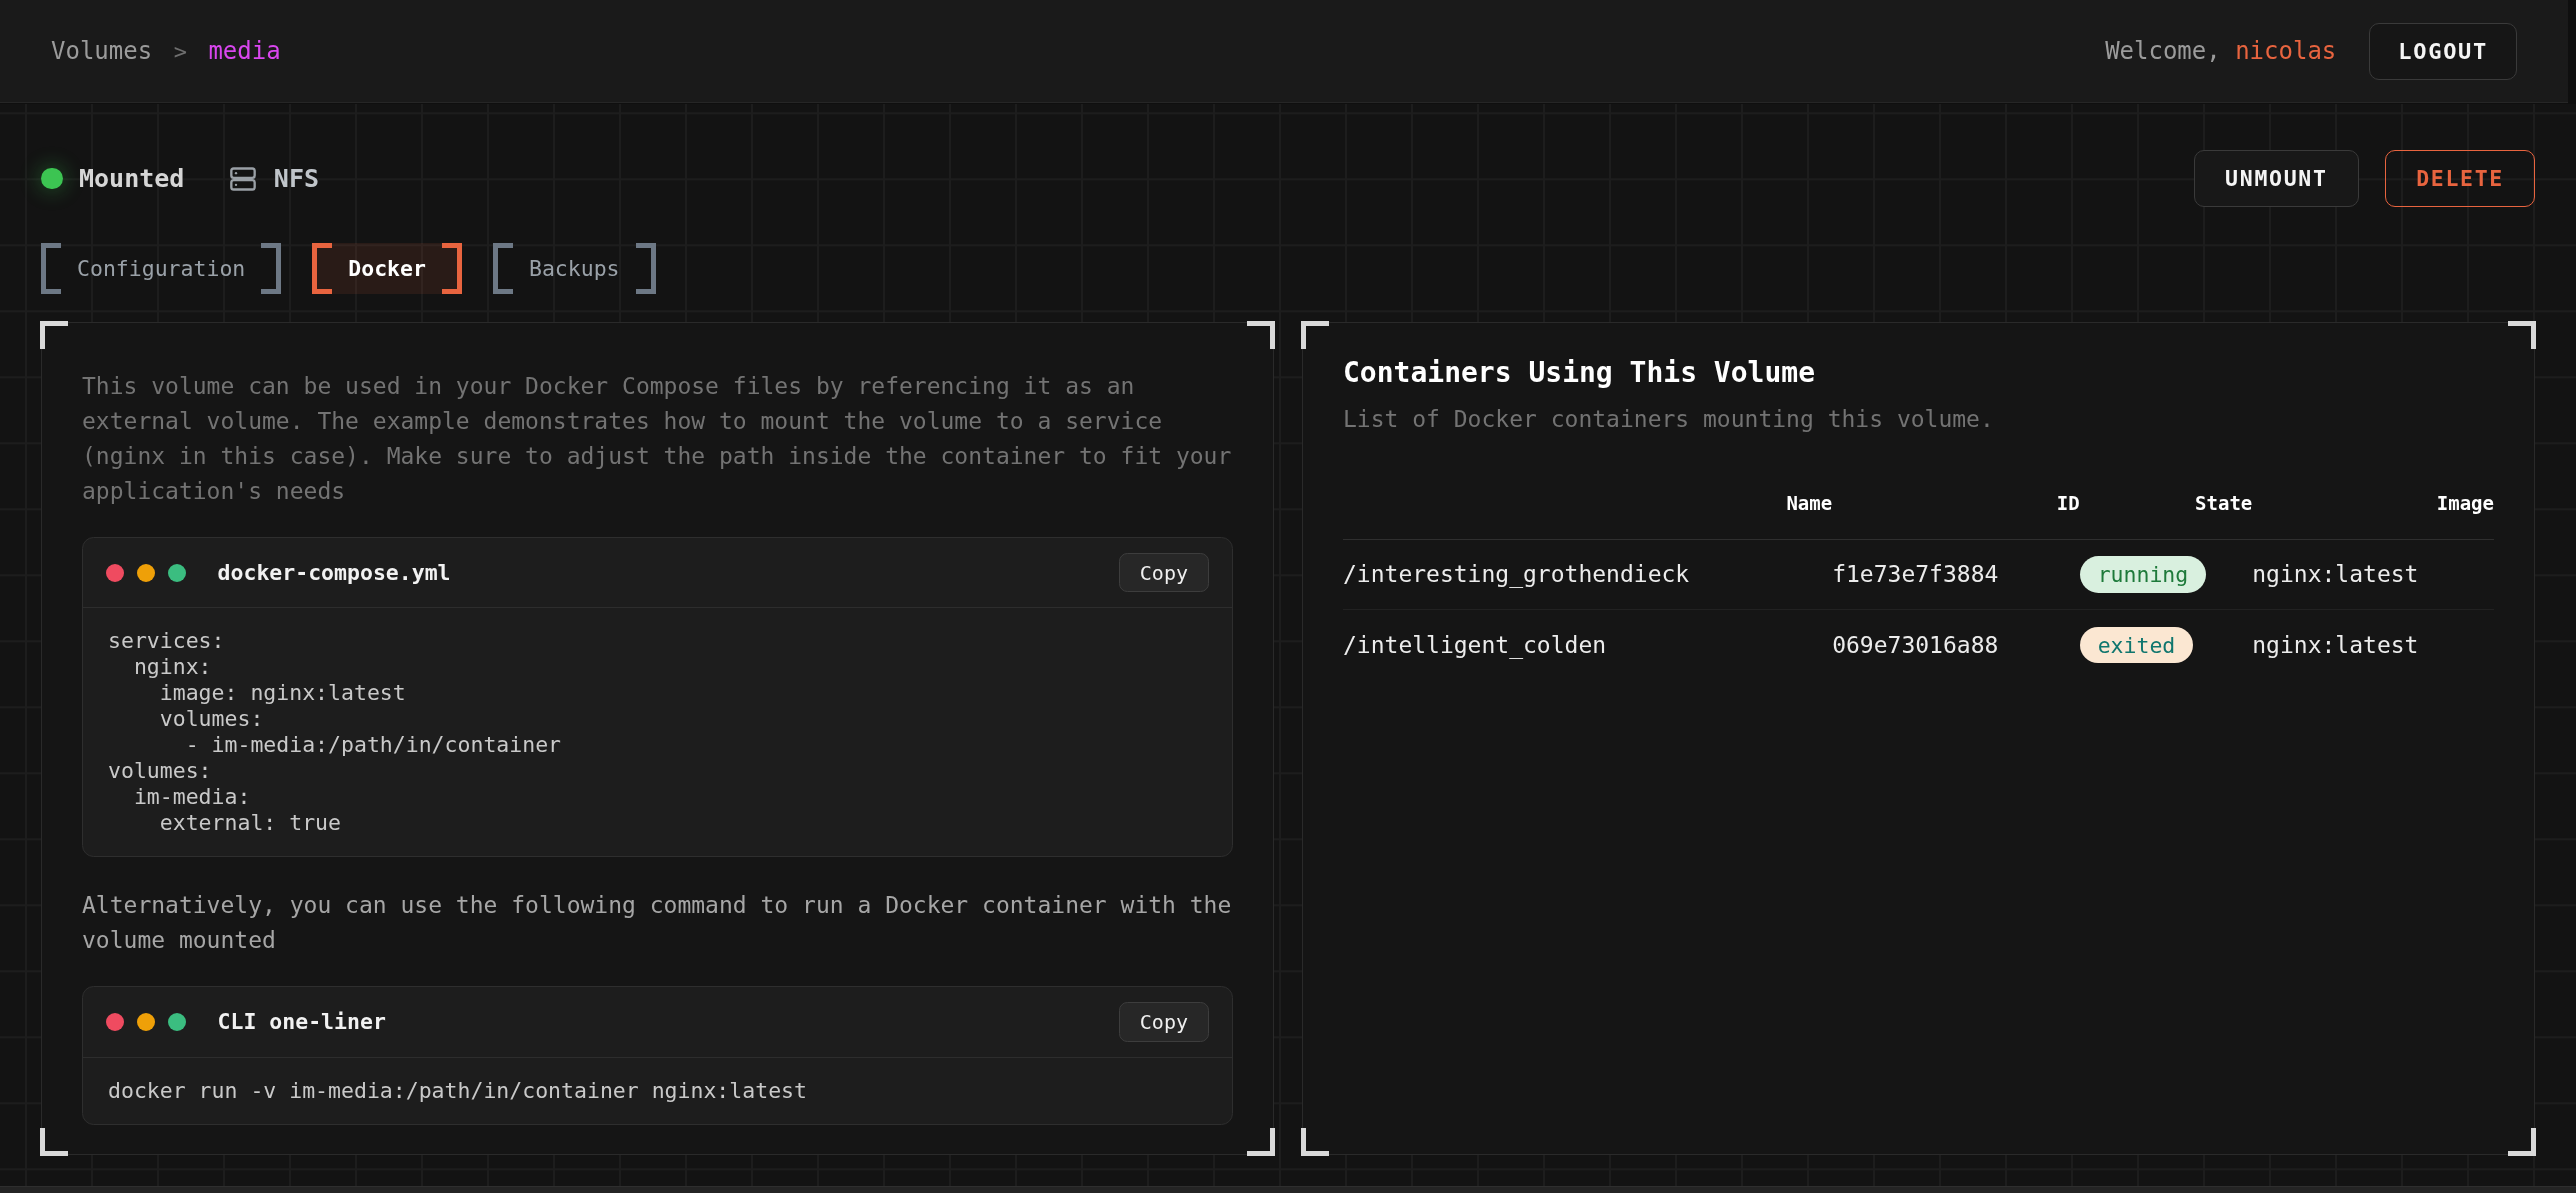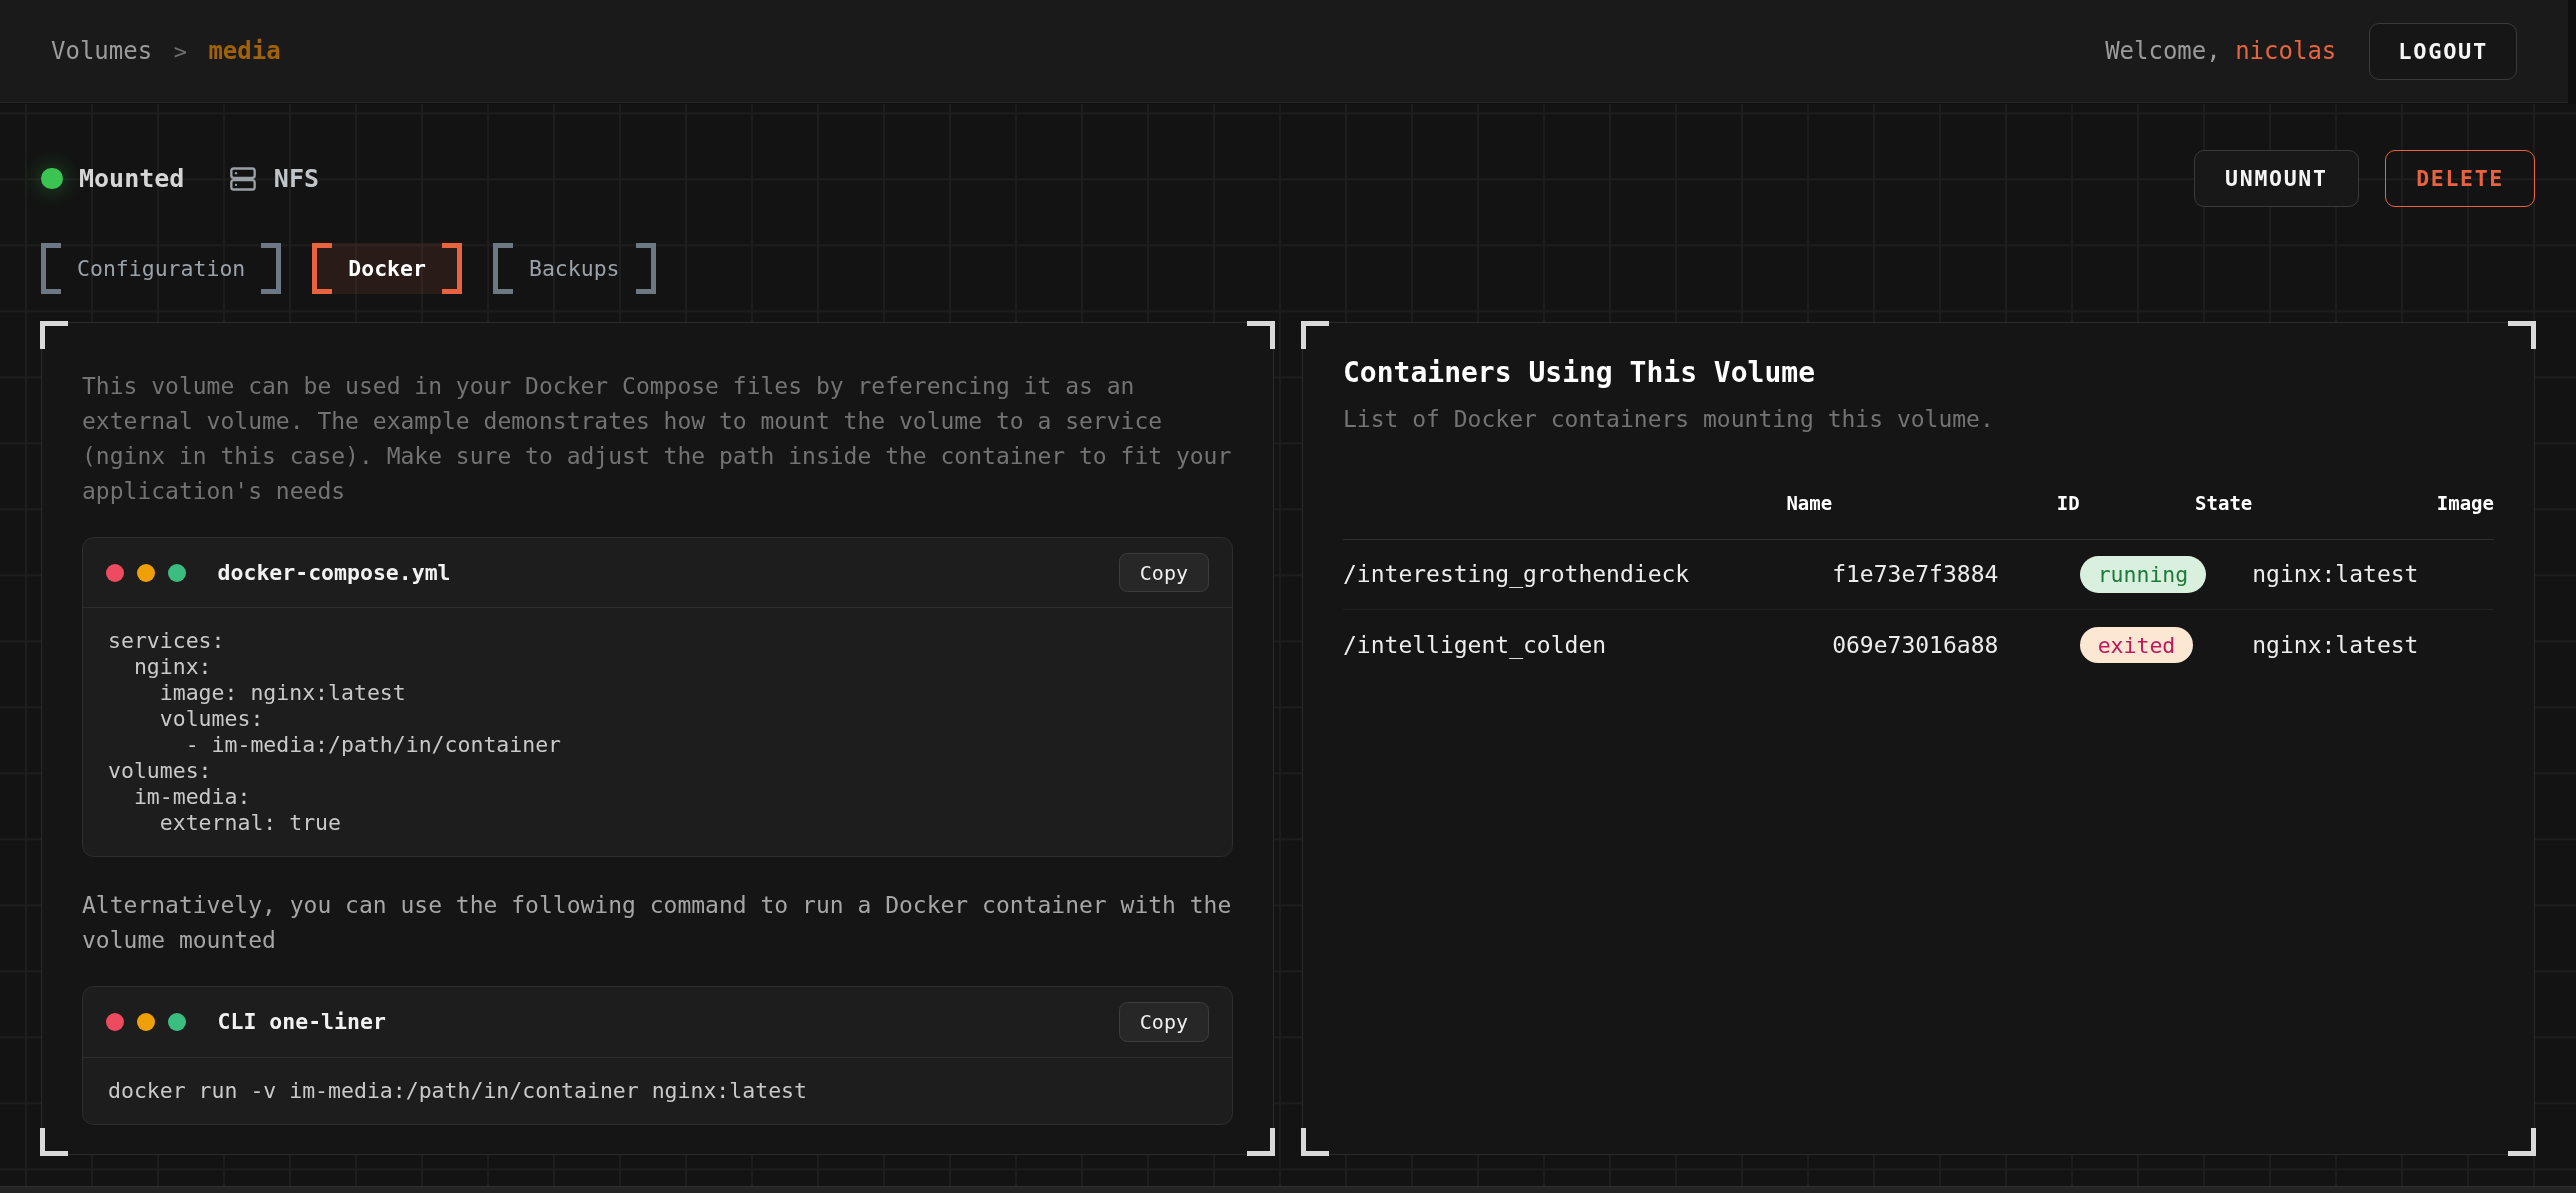--- a/index.html
+++ b/index.html
@@ -12,21 +12,21 @@
   
   .topbar {
     position:absolute; top:0; left:0; right:8px; height:103px;
     background:#1a1a1a; border-bottom:1.7px solid #262626;
     display:flex; align-items:center; justify-content:space-between;
     padding:0 51px; z-index:5;
   }
   .breadcrumb { display:flex; align-items:center; gap:21.5px; font-size:24px; }
   .crumb-root { color:#9b9b9b; }
   .crumb-sep  { color:#6f6f6f; font-size:22px; }
-  .crumb-cur  { color:#a16207; font-weight:bold;text-align:right; }
+  .crumb-cur  { color:#d946ef; font-weight:normal;text-align:right; }
   .topbar-right { display:flex; align-items:center; gap:33px; }
   .welcome { font-size:24px; color:#9b9b9b; }
   .welcome .user { color:#e8643f; }
   .btn {
     font-family:inherit; cursor:pointer; border-radius:10px;
     font-weight:bold; letter-spacing:1.7px; background:#181818;
     border:1.7px solid #3a3a3a; color:#f5f5f5;
   }
   .logout-btn { font-size:22px; padding:15px 28px; background:#161616; }
   
@@ -127,21 +127,21 @@
   }
   .ct-table tr:last-child td { border-bottom:0; }
   .col-name  { width:42.5%; }
   .col-id    { width:21.5%; }
   .col-state { width:15%; }
   .col-image { width:21%; }
   .pill {
     display:inline-block; font-size:21.5px; padding:5.8px 18px; border-radius:826px;
   }
   .pill.running { background:#d9f0df; color:#1e7a3a; }
-  .pill.exited  { background:#fbe7d2; color:#be185d; }
+  .pill.exited  { background:#fbe7d2; color:#0f766e; }
 </style>
 </head>
 <body>
 
 <header class="topbar">
   <nav class="breadcrumb">
     <span class="crumb-root">Volumes</span>
     <span class="crumb-sep">&gt;</span>
     <span class="crumb-cur">media</span>
   </nav>

